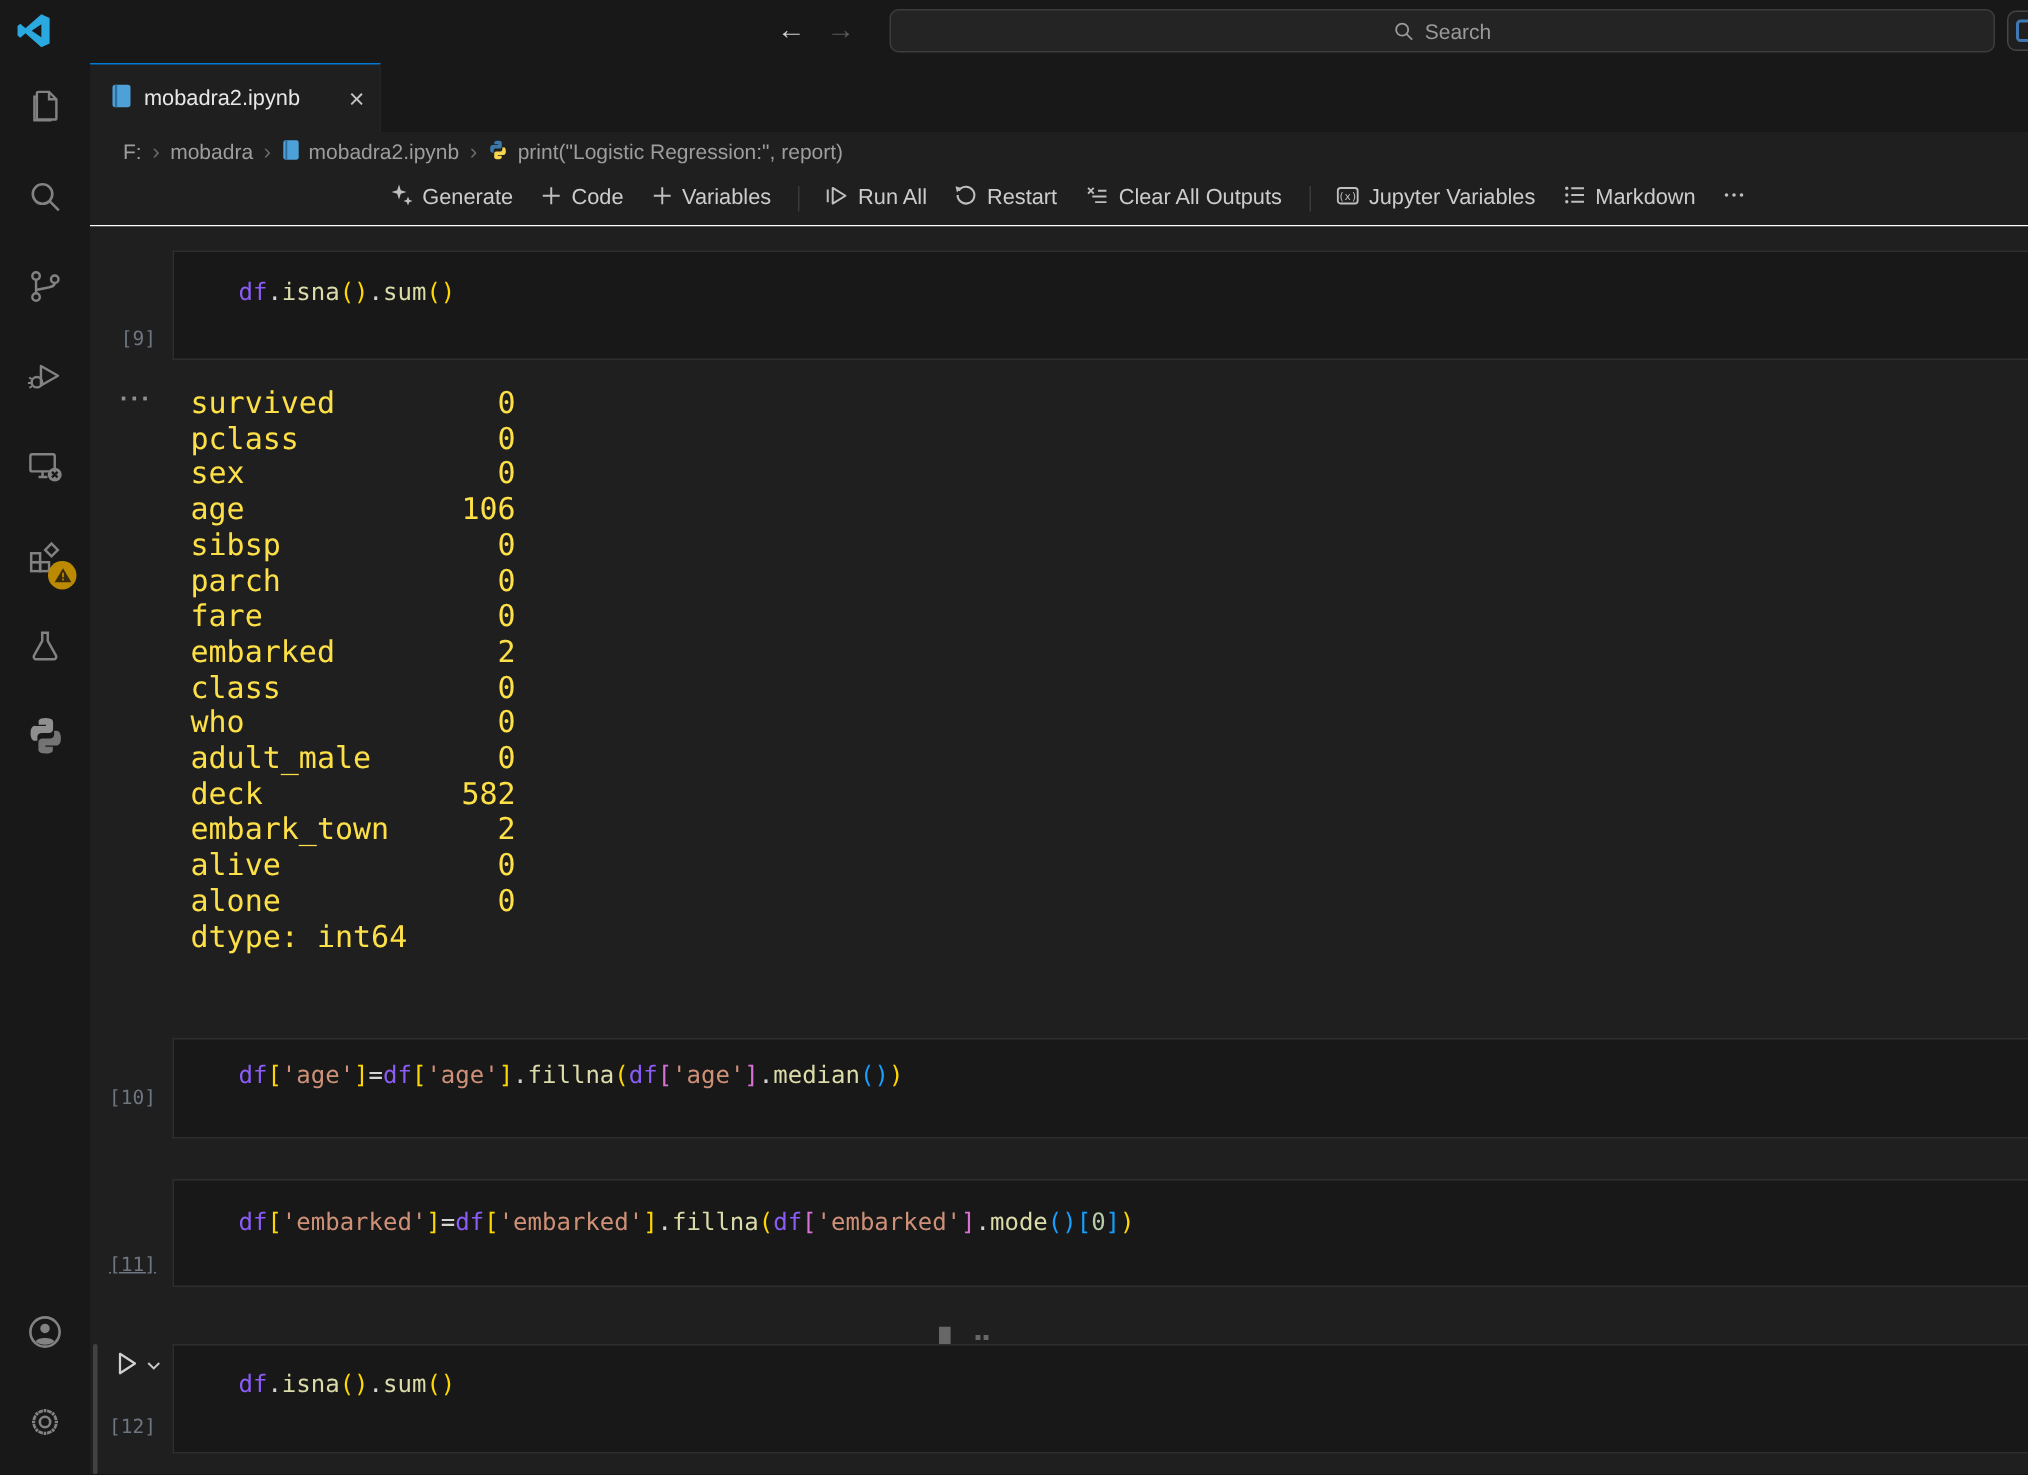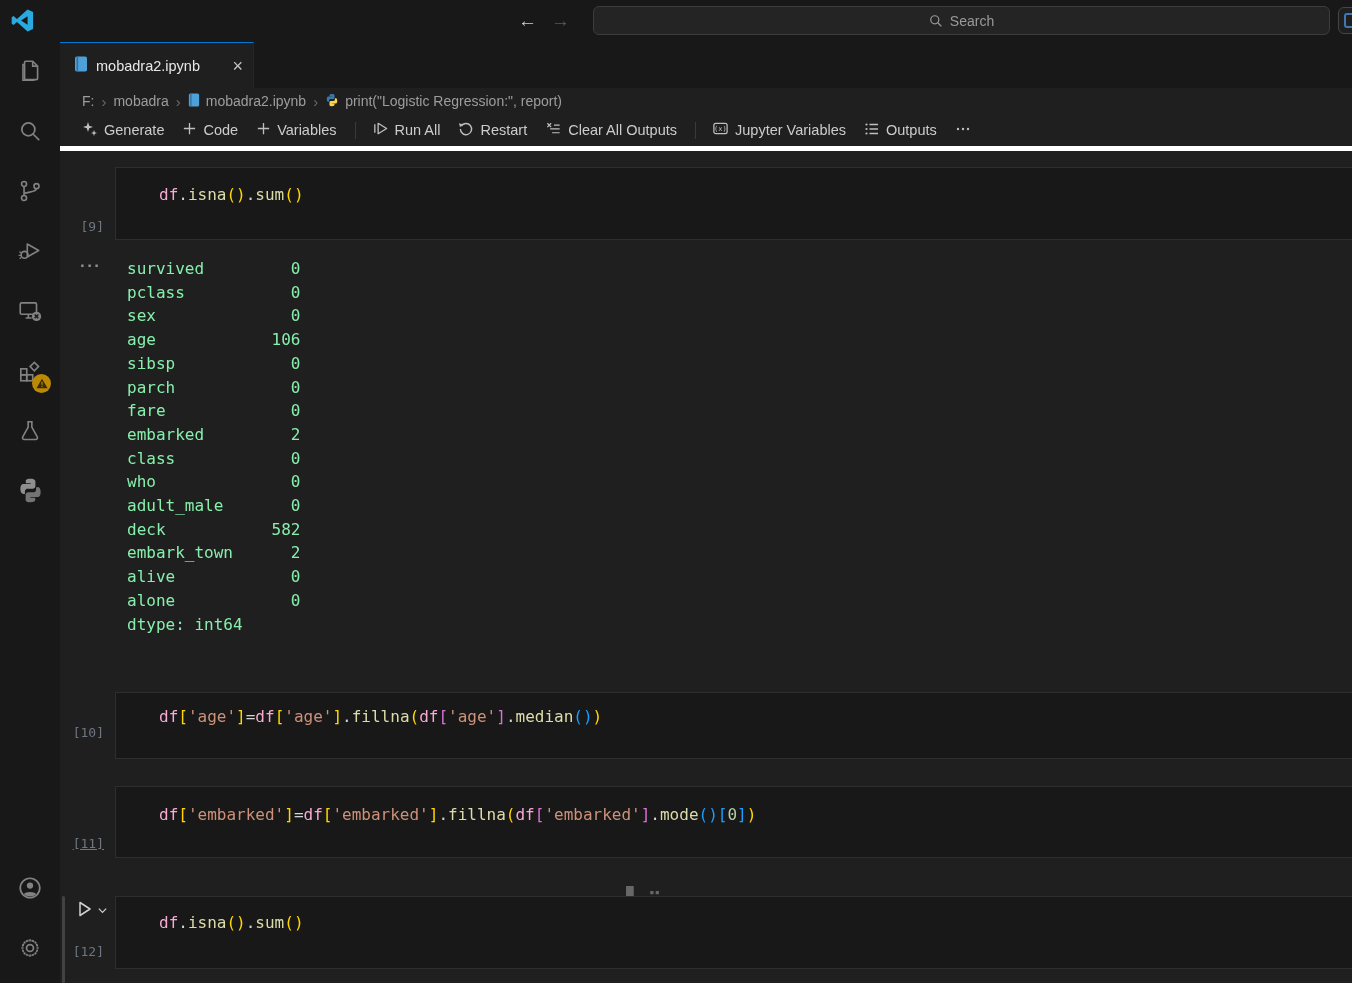--- a/index.html
+++ b/index.html
@@ -50,55 +50,55 @@
   }
   .tab-label { color:#e7e7e7; font-size:14.5px; white-space:nowrap; }
   .tab-close { margin-left:auto; color:#c5c5c5; font-size:18px; line-height:1; }
   
   .breadcrumbs { position:relative; width:100%; height:26px; display:flex; align-items:center;
     padding-left:22px; gap:7px; font-size:14px; color:#9d9d9d; white-space:nowrap; }
   .crumb { display:flex; align-items:center; gap:6px; }
   .crumb-sep { color:#6a6a6a; font-size:15px; }
   
   .nbtoolbar { position:relative; width:100%; height:37px; display:flex; align-items:center;
-    padding-left:14px; border-bottom:5px solid #ffffff; }
+    padding-left:14px; border-bottom:1px solid #ffffff;justify-content:center; }
   .tb-item { display:flex; align-items:center; gap:6px; padding:4px 8px; margin-right:2px;
     color:#cccccc; font-size:14.5px; border-radius:5px; white-space:nowrap; }
   .tb-sep { width:1px; height:17px; background:#3a3a3a; margin:0 8px; }
   
   .notebook { position:relative; width:100%; height:832px; background:#1f1f1f; overflow:hidden; }
   .cell { position:absolute; left:0; width:100%; }
   .cell-editor {
     position:absolute; left:55px; right:0; background:#181818;
     border:1px solid #2e2e2e; border-right:none;
   }
   .code { font-family:"DejaVu Sans Mono", monospace; font-size:16px; line-height:20px;
     padding-left:43px; white-space:pre; }
   .exec-label { position:absolute; left:0; width:44px; text-align:right;
     font-family:"DejaVu Sans Mono", monospace; font-size:13px; color:#6e7681; }
   .cell-output { position:absolute; left:67px; font-family:"DejaVu Sans Mono", monospace;
-    font-size:16px; line-height:23.7px; color:#86efac; white-space:pre; }
+    font-size:20px; line-height:23.7px; color:#fde047; white-space:pre; }
   .out-menu { position:absolute; left:20px; color:#8f8f8f; font-size:17px; font-weight:bold;
     letter-spacing:1.5px; line-height:10px; }
   .run-control { position:absolute; left:14px; display:flex; align-items:center; gap:3px; }
   .focusbar { position:absolute; left:2px; width:3px; background:#424242; border-radius:2px; }
   
   .c0 { top:16px; }  .c0 .cell-editor { top:0; height:73px; } .c0 .code { padding-top:17px; }
   .c0 .exec-label { top:52px; } .c0 .out-menu { top:59px + 0; }
   .c1 { top:529px; } .c1 .cell-editor { top:12px; height:67px; } .c1 .code { padding-top:14px; }
   .c1 .exec-label { top:45px; }
   .c2 { top:635px; } .c2 .cell-editor { top:0; height:72px; } .c2 .code { padding-top:18px; }
   .c2 .exec-label { top:50px;text-decoration:underline; }
   .c3 { top:745px; } .c3 .cell-editor { top:0; height:73px; } .c3 .code { padding-top:16px; }
   .c3 .exec-label { top:48px; }
   .c0 .out-menu { top:94px; }
   .c0 .cell-output { top:90px; }
   .c3 .run-control { top:3px; }
   
-  .tok-var { color:#f9a8d4; } .tok-punc { color:#D4D4D4; } .tok-fn { color:#DCDCAA; }
+  .tok-var { color:#8b5cf6; } .tok-punc { color:#D4D4D4; } .tok-fn { color:#DCDCAA; }
   .tok-str { color:#CE9178; } .tok-b1 { color:#FFD700; } .tok-b2 { color:#DA70D6; }
   .tok-b3 { color:#179FFF; } .tok-num { color:#B5CEA8; }
   
   .watermark { position:absolute; left:520px; top:729px; width:200px; text-align:center;
     color:#6e6e6e; opacity:.92; pointer-events:none; }
   .wm-ar { font-family:"DejaVu Sans", sans-serif; font-weight:bold; font-size:44px; line-height:48px; }
   .wm-en { font-family:"DejaVu Sans", sans-serif; font-weight:bold; font-size:27px; line-height:28px; color:#696969; }
 </style>
 </head>
 <body>
@@ -312,21 +312,21 @@
             </svg></span>
           <span>Jupyter Variables</span>
         </div>
         <div class="tb-item">
           <span><svg width="16" height="16" viewBox="0 0 16 16">
               <circle cx="2.5" cy="3.5" r="1.1" fill="#bfbfbf"></circle>
               <circle cx="2.5" cy="8" r="1.1" fill="#bfbfbf"></circle>
               <circle cx="2.5" cy="12.5" r="1.1" fill="#bfbfbf"></circle>
               <path stroke="#bfbfbf" stroke-width="1.3" d="M5.5 3.5H14M5.5 8H14M5.5 12.5H14"></path>
             </svg></span>
-          <span>Outputs</span>
+          <span>Markdown</span>
         </div>
         <div class="tb-item">
           <span><svg width="16" height="16" viewBox="0 0 16 16">
               <circle cx="3" cy="8" r="1.2" fill="#bfbfbf"></circle>
               <circle cx="8" cy="8" r="1.2" fill="#bfbfbf"></circle>
               <circle cx="13" cy="8" r="1.2" fill="#bfbfbf"></circle>
             </svg></span>
         </div>
       </div>
 

